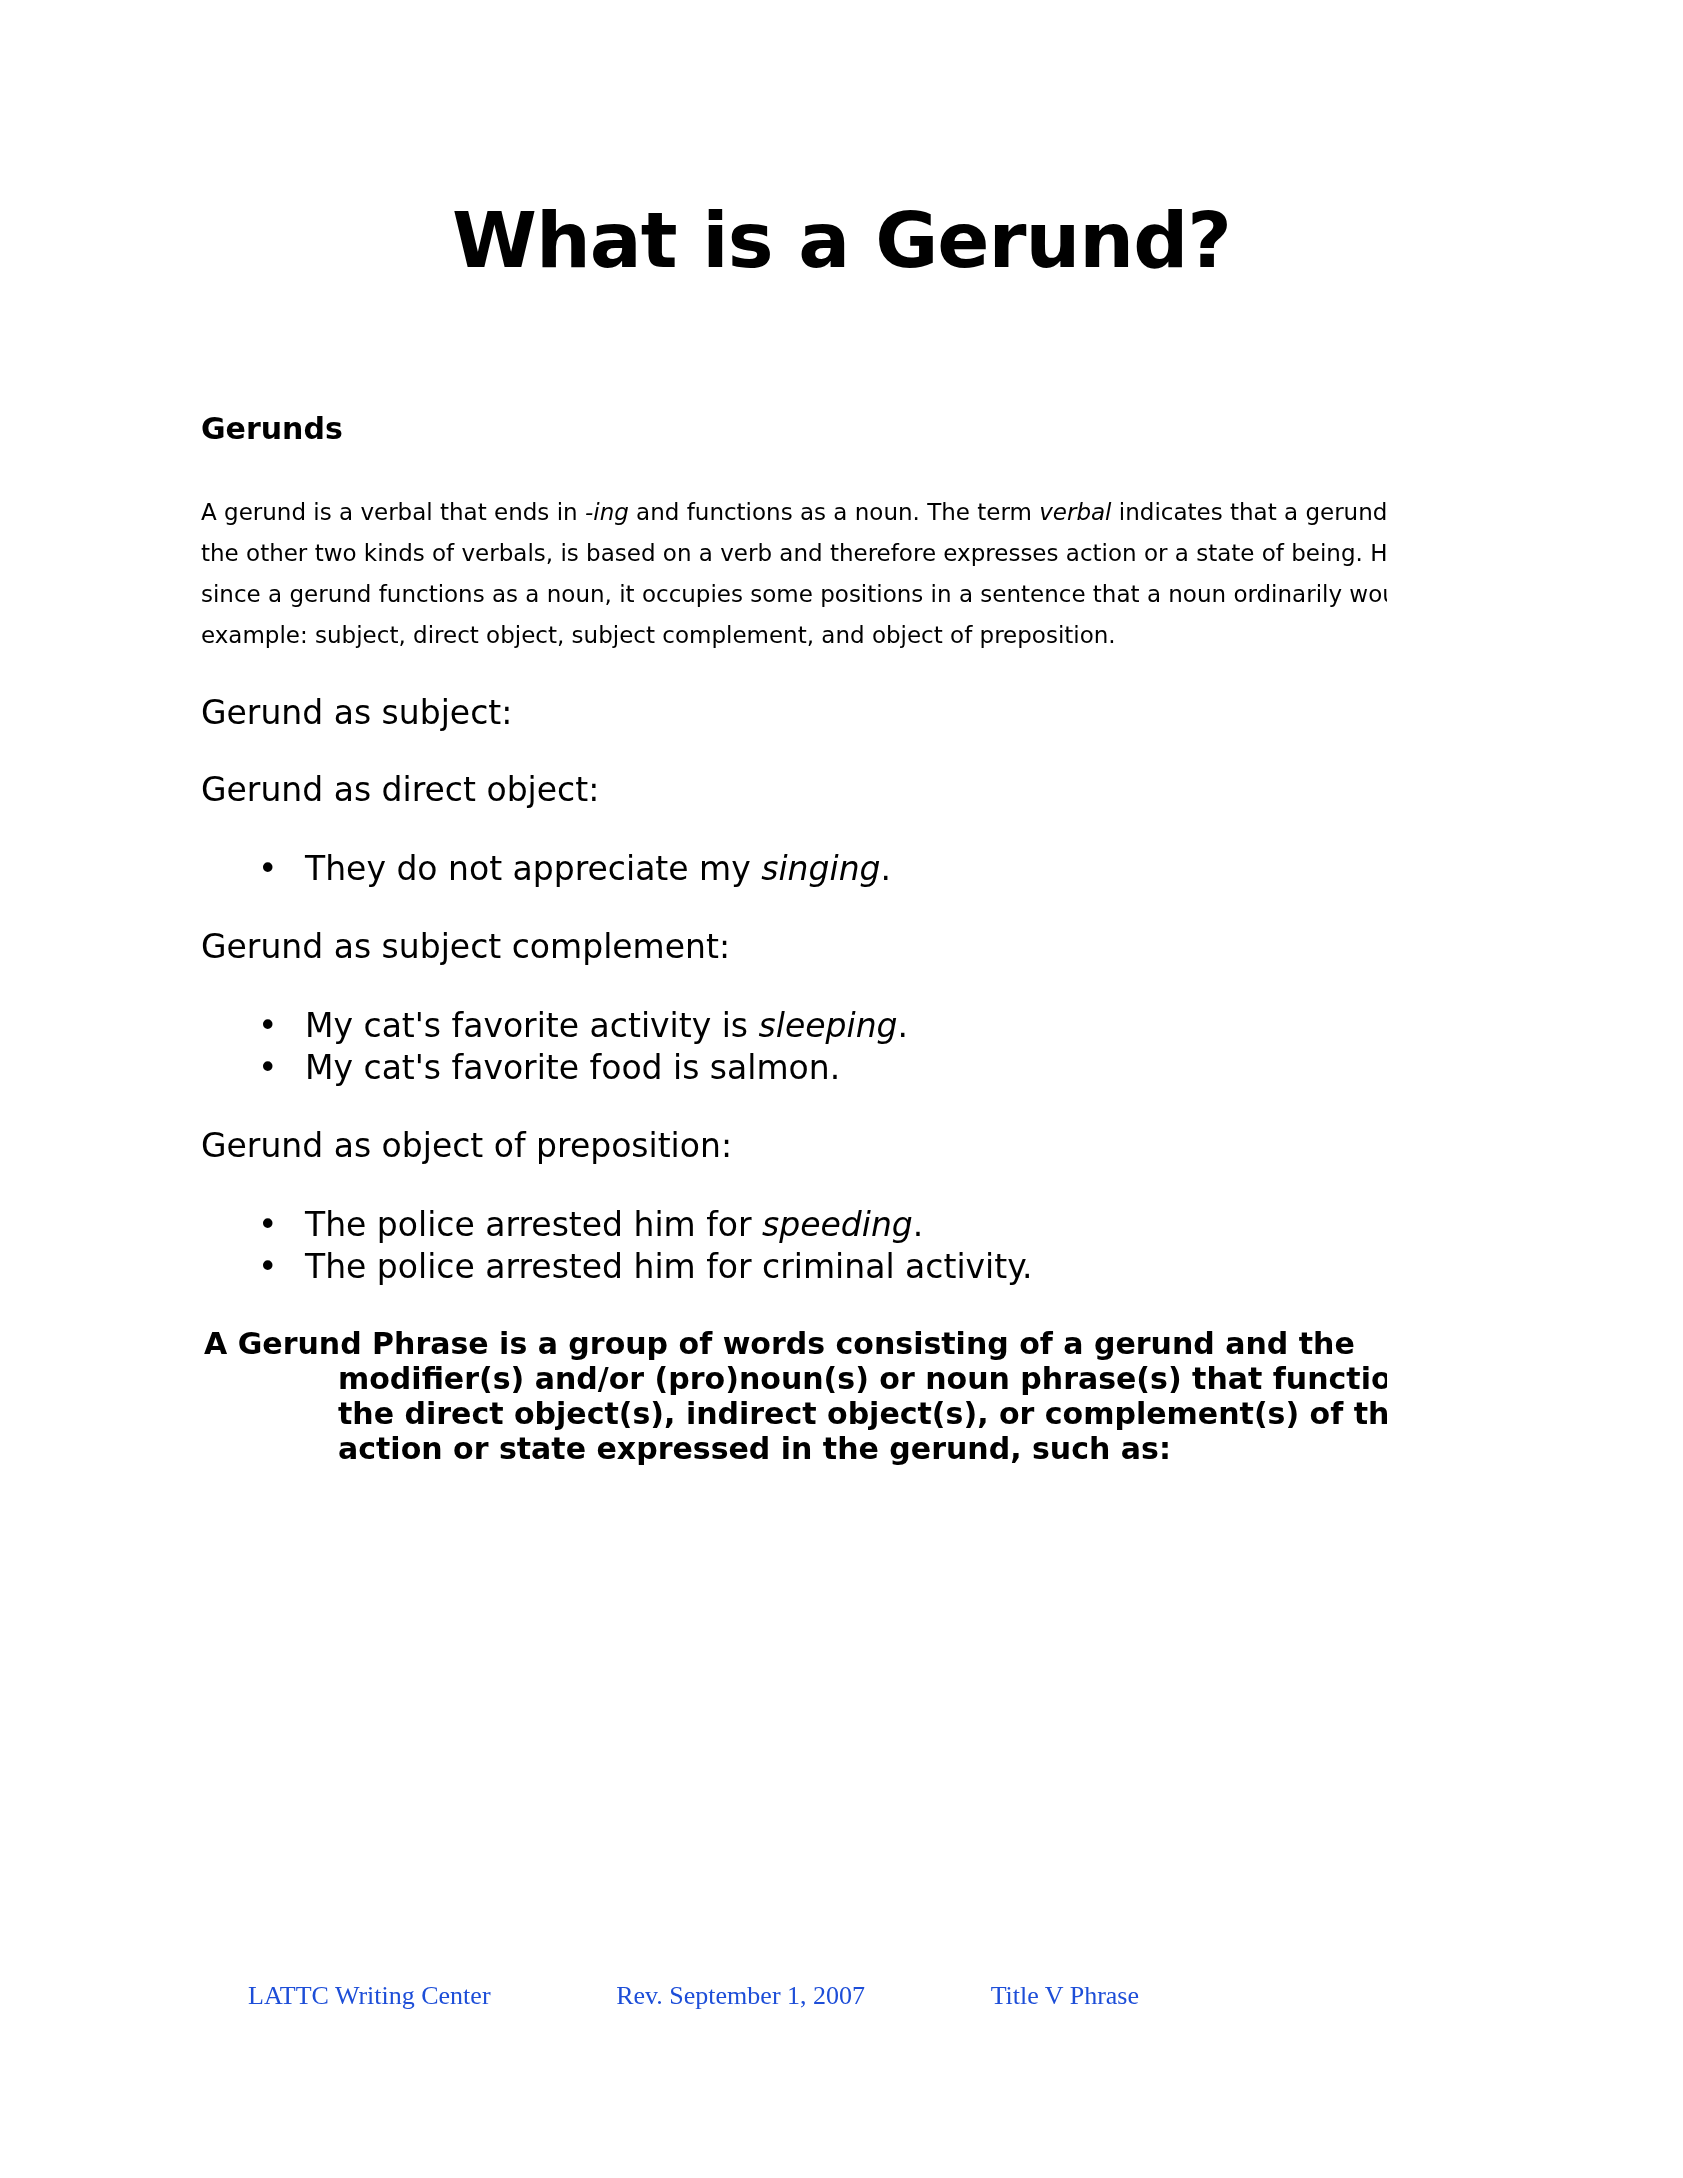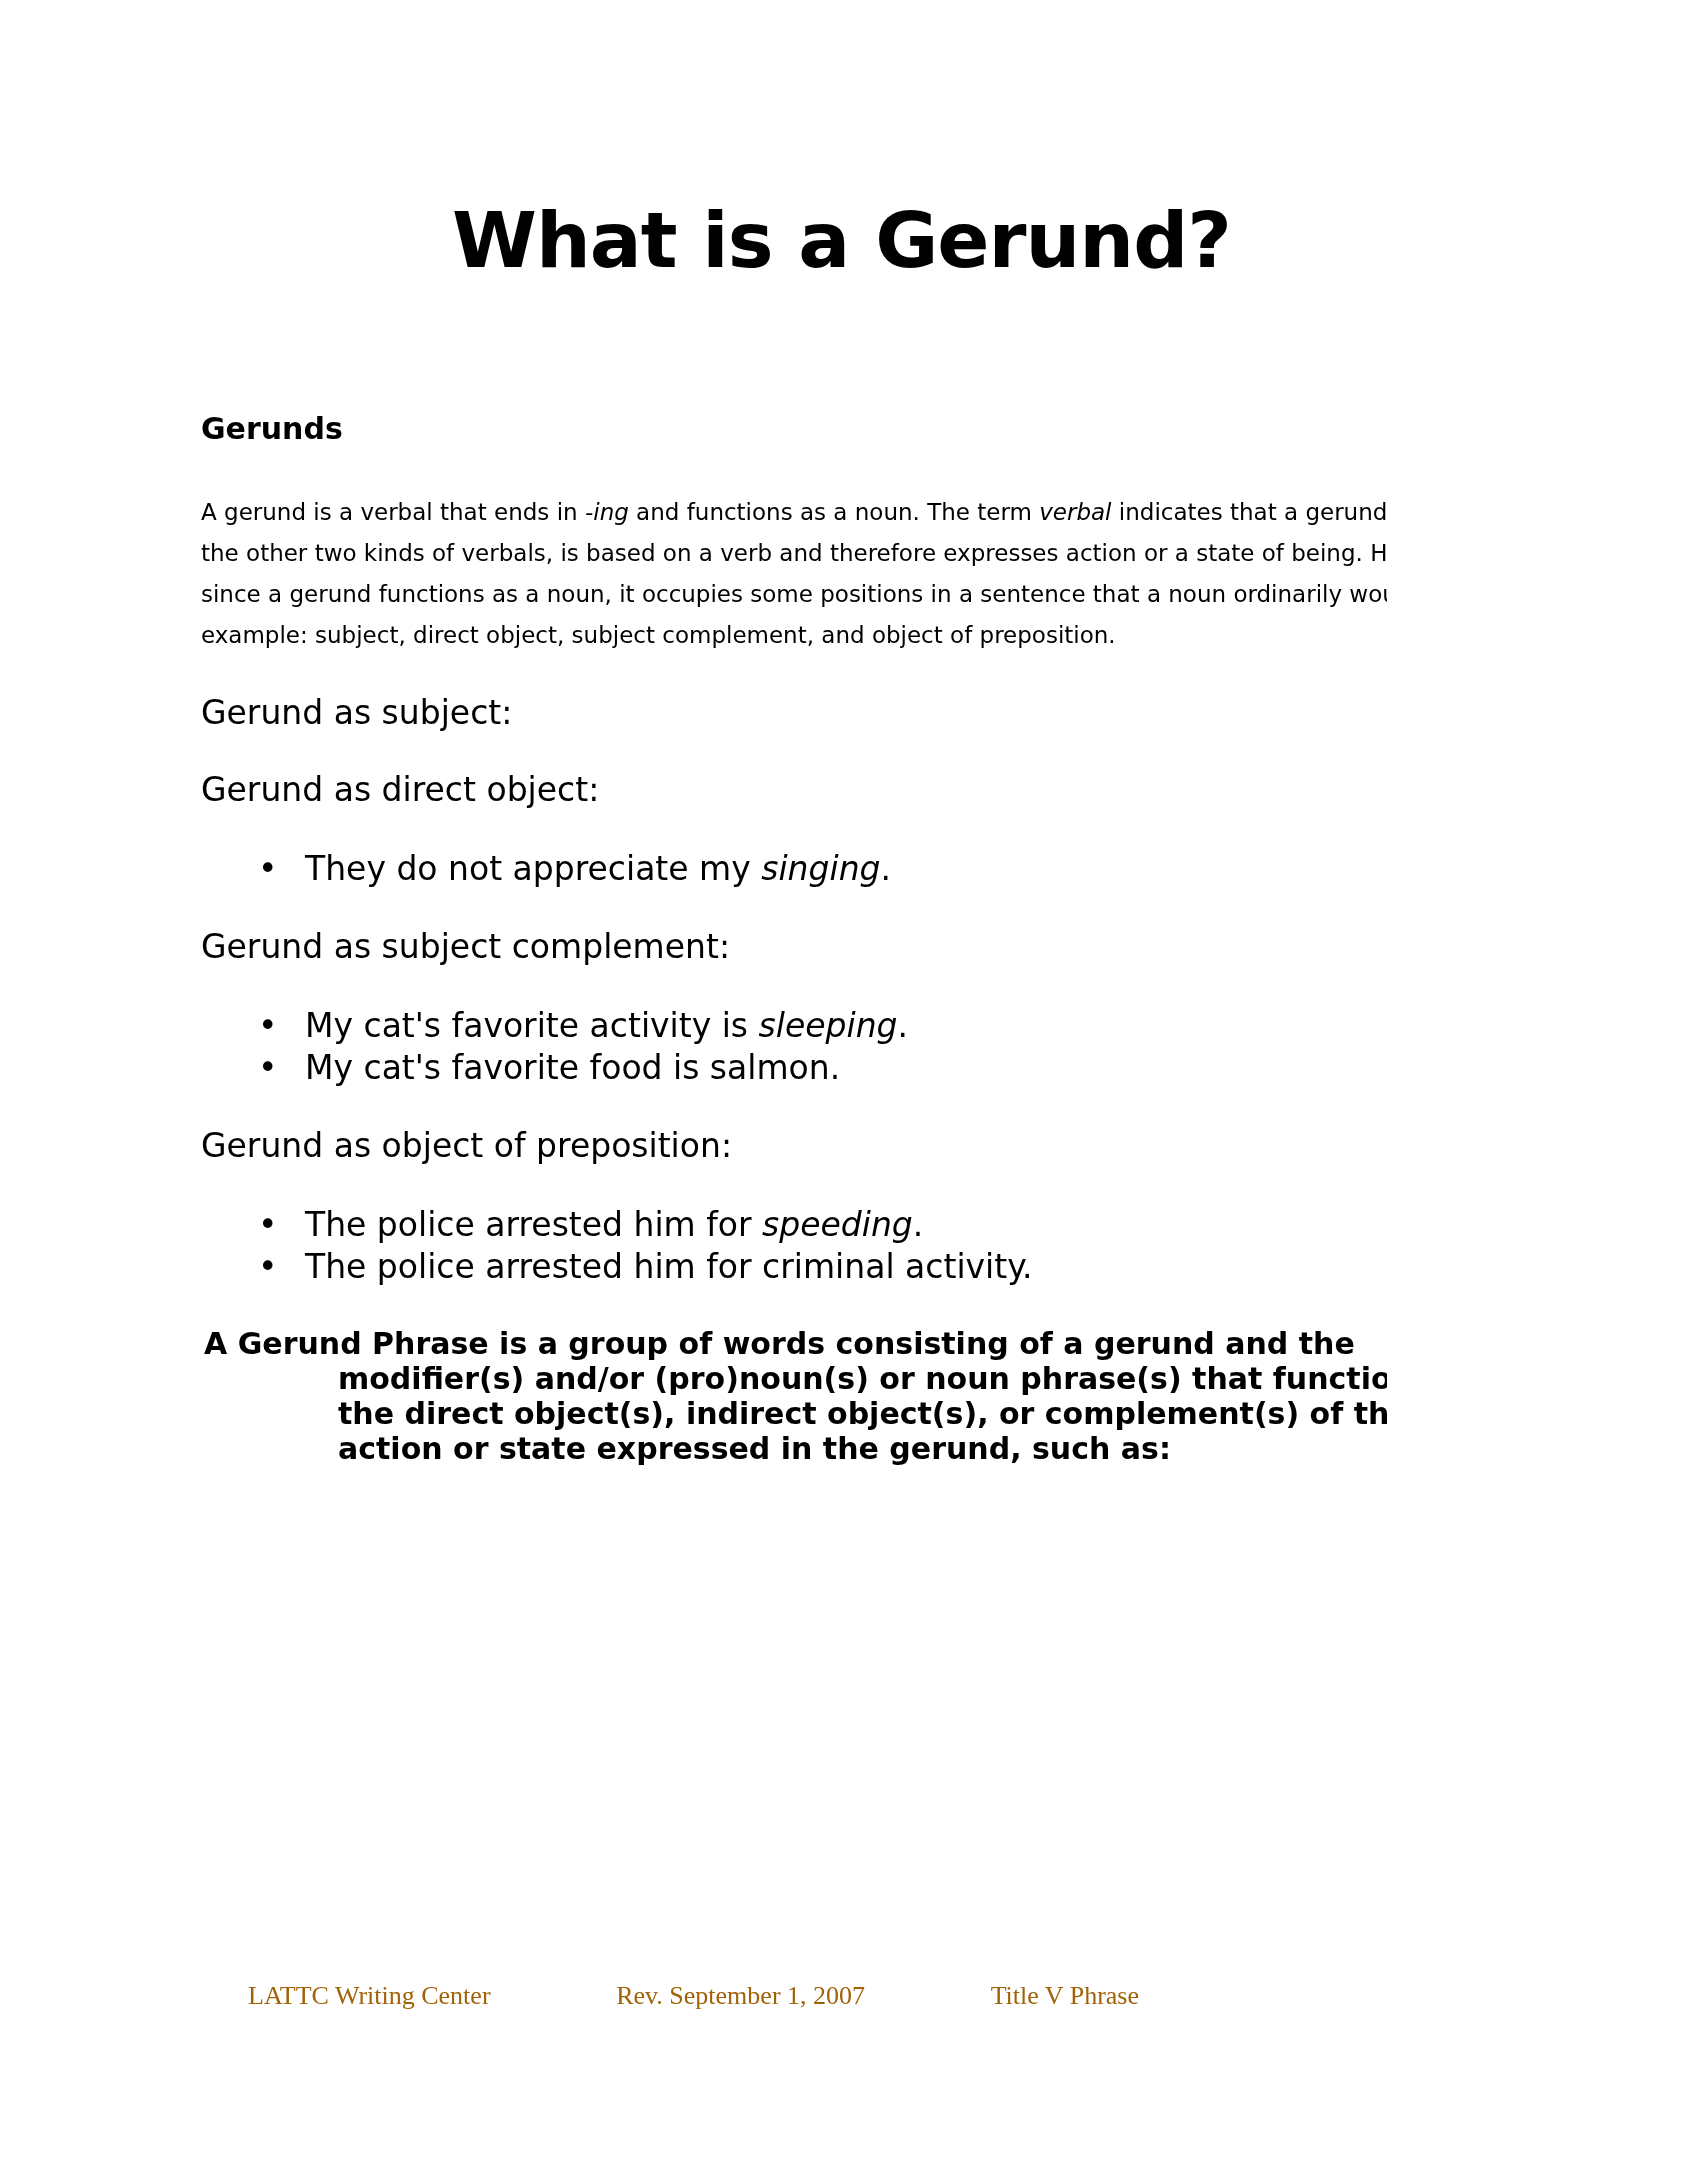--- a/index.html
+++ b/index.html
@@ -69,21 +69,21 @@
   }
   .footer {
     position: absolute;
     left: 248px;
     right: 248px;
     top: 1981px;
     display: flex;
     justify-content: space-between;
     font-family: "Liberation Serif", serif;
     font-size: 26px;
-    color: #a16207;
+    color: #1d4ed8;
   }
   i { font-style: italic; }
 </style>
 </head>
 <body>
 
 <div class="page">
   <div class="content">
 
     <h1 class="title">What is a Gerund?</h1>

